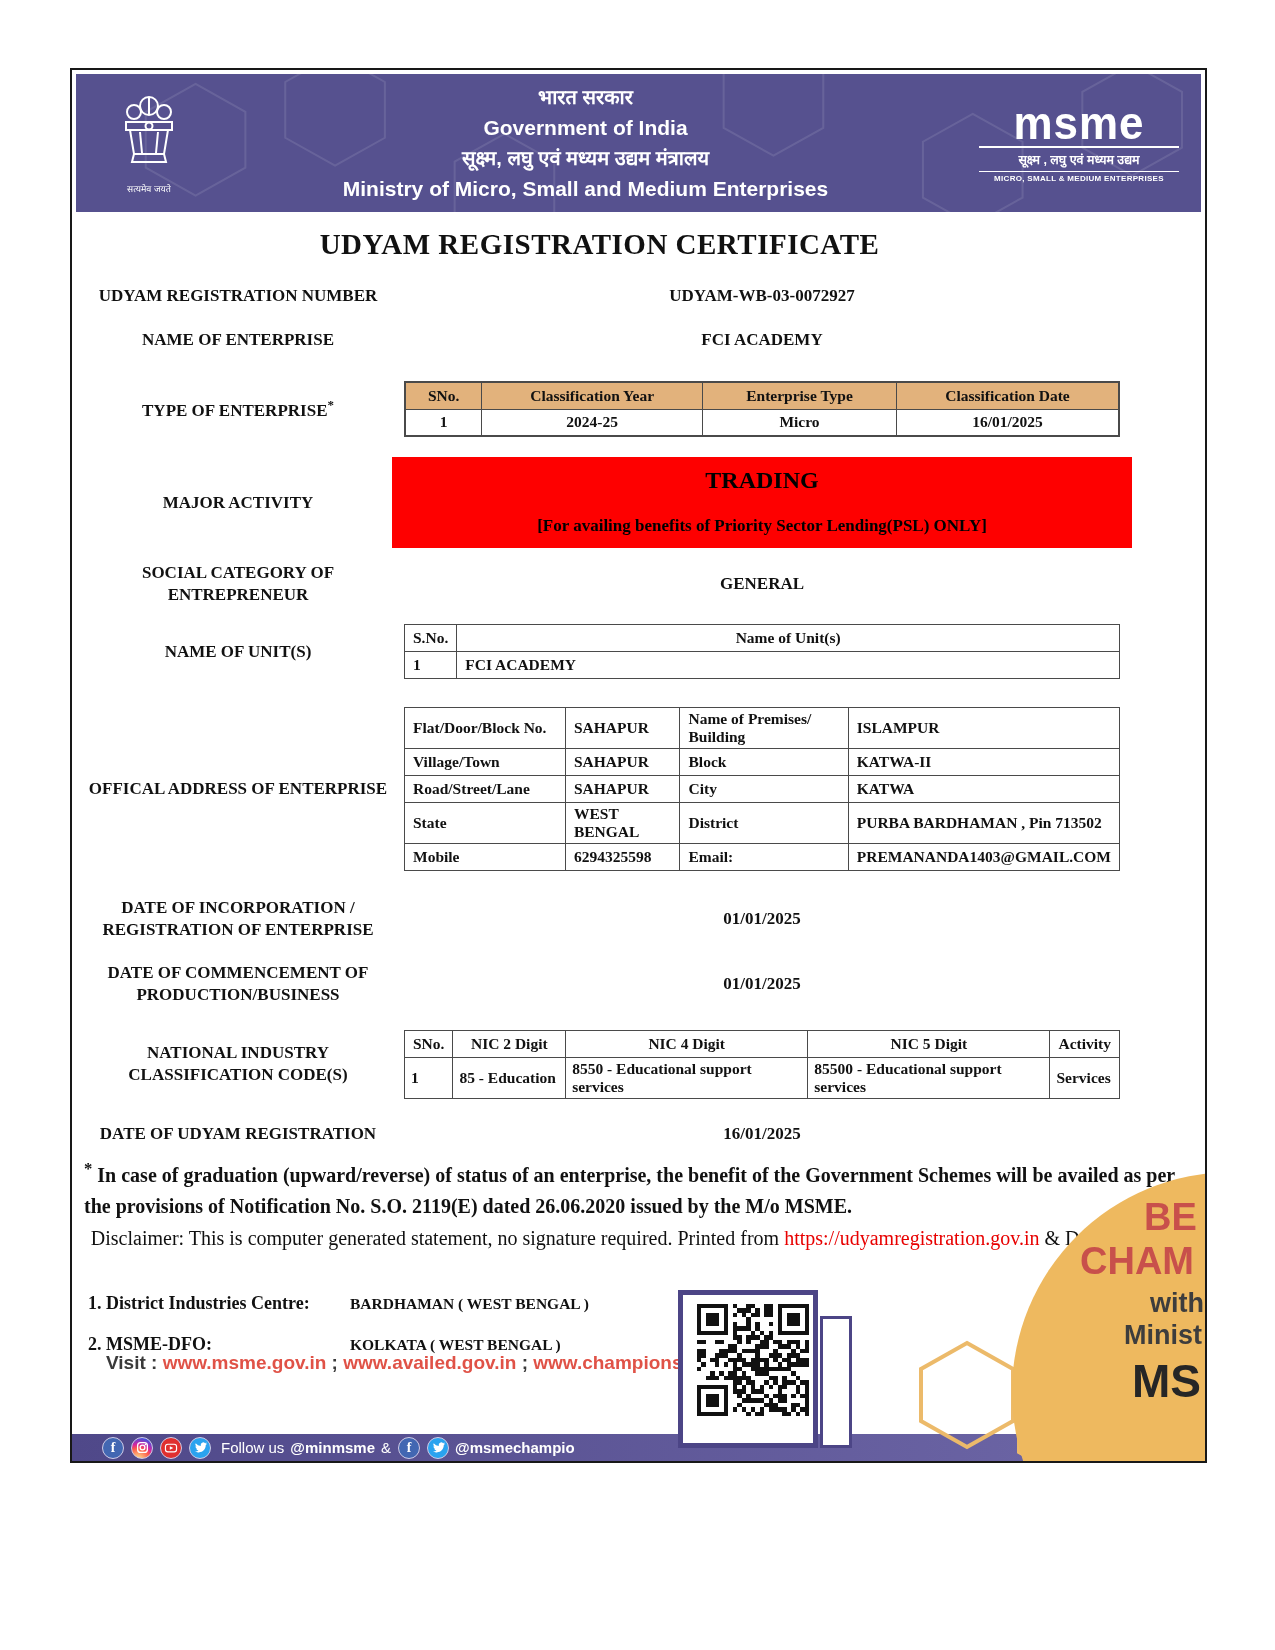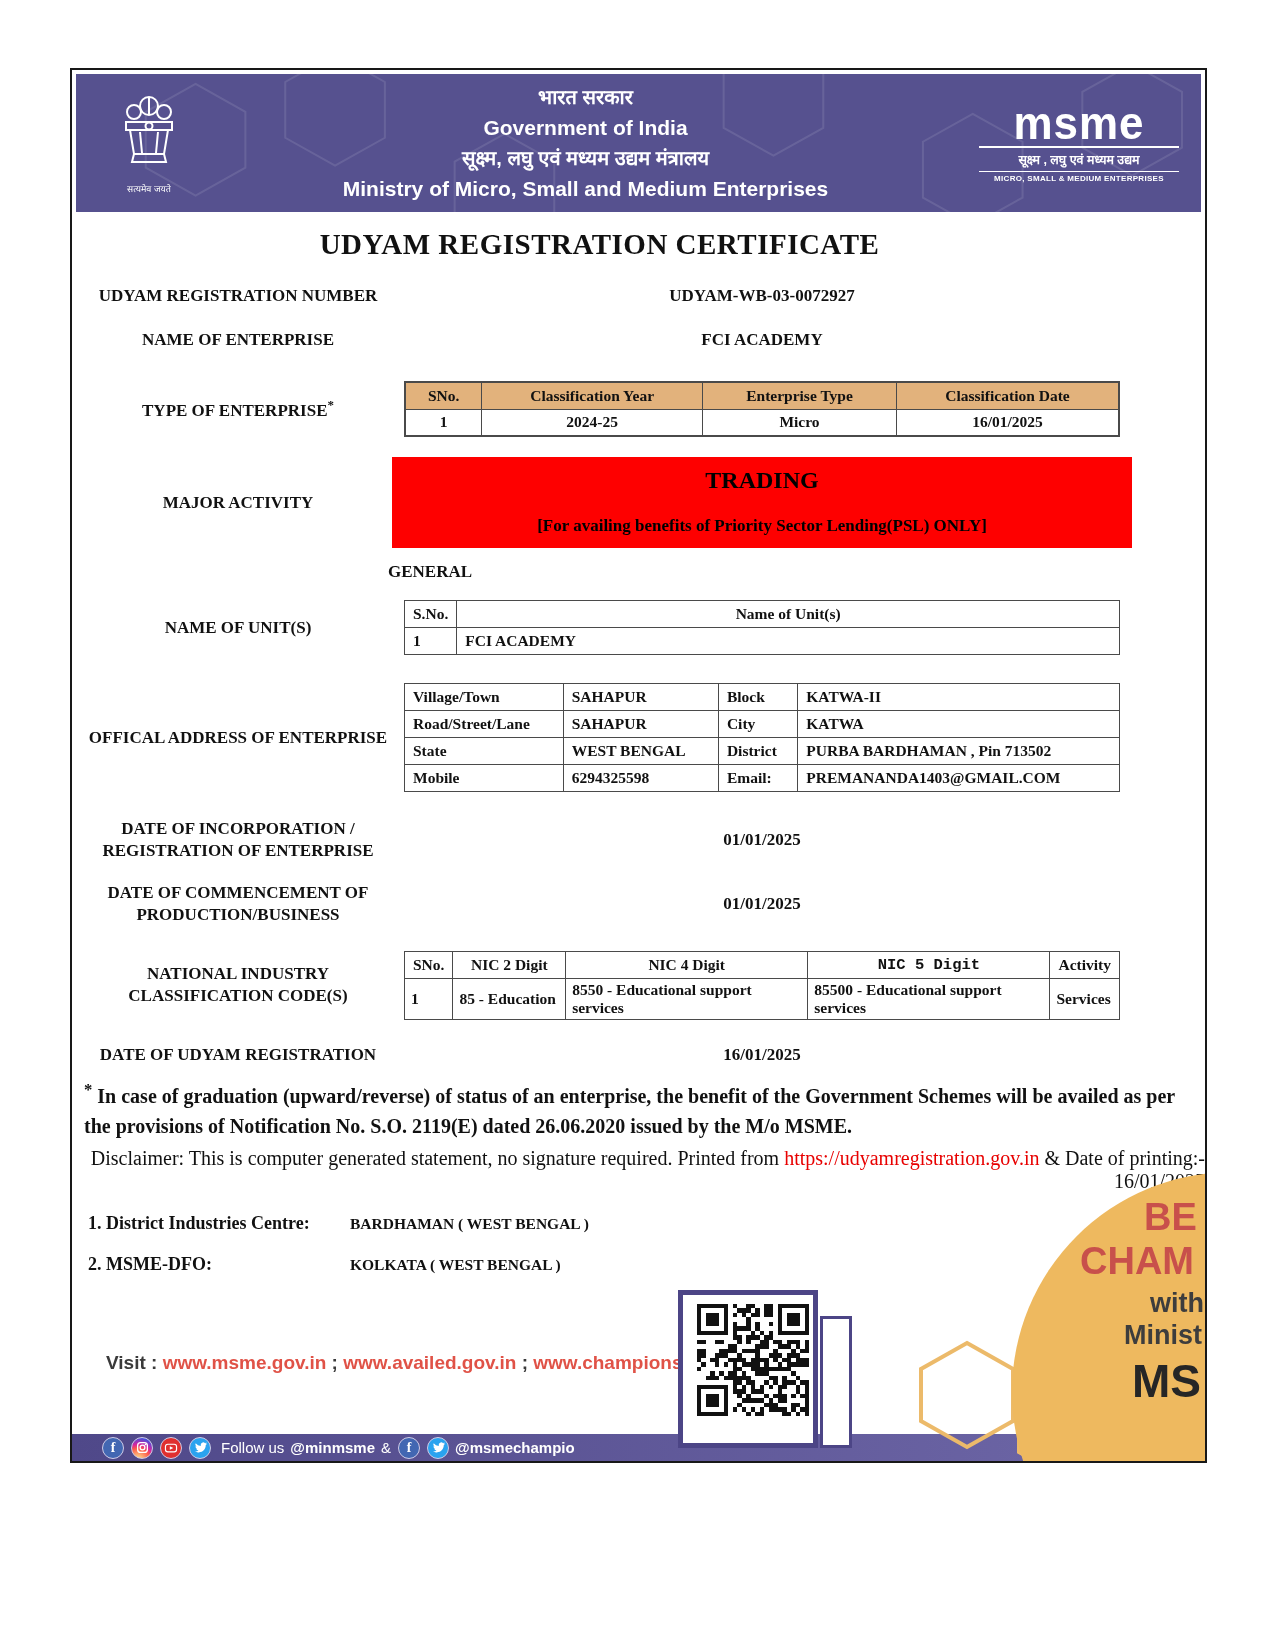--- a/index.html
+++ b/index.html
@@ -44,21 +44,21 @@
   .type-table table { border:2px solid #4a4a4a; }
   .type-table th { background:#e2b27c; text-align:center; }
   .type-table td { text-align:center; }
   .units-table th { text-align:center; }
   .units-table td { text-align:left; }
   .units-c0 { width:6%; }
   .addr-table td { text-align:left; }
   .addr-c0 { width:24.5%; } .addr-c1 { width:17.5%; } .addr-c2 { width:30%; } .addr-c3 { width:28%; }
   .nic-table th { text-align:center; }
   .nic-table td { text-align:left; padding:2px 6px; }
-  .nic-c0 { width:6%; } .nic-c1 { width:16%; } .nic-c2 { width:35%; } .nic-c3 { width:35%;font-family:Liberation Mono, monospace; } .nic-c4 { width:8%; }
+  .nic-c0 { width:6%; } .nic-c1 { width:16%; } .nic-c2 { width:35%; } .nic-c3 { width:35%; } .nic-c4 { width:8%; }
   .banner {
     width:740px; margin-left:-12px; background:#fe0000; color:#000000;
     text-align:center; padding:10px 6px 12px 6px;
   }
   .banner-main { font-size:24px; font-weight:bold; }
   .banner-note { font-size:17px; font-weight:bold; margin-top:22px; }
   .footnote { margin:11px 12px 0 12px; font-size:20px; font-weight:bold; line-height:1.55; }
   .disclaimer { margin-top:5px; text-align:right; font-size:20px; }
   .link-red { color:#e80000; text-decoration:none; }
   .assist-h { margin:16px 0 0 16px; font-size:18.5px; font-weight:bold; }
@@ -194,20 +194,21 @@
     <div class="lbl">MAJOR ACTIVITY</div>
     <div class="valblock">
       <div class="banner">
         <div class="banner-main">TRADING</div>
         <div class="banner-note">[For availing benefits of Priority Sector Lending(PSL) ONLY]</div>
       </div>
     </div>
   </div>
 
   <div class="frow" style="margin-top:14px;">
+    <div class="lbl">SOCIAL CATEGORY OF ENTREPRENEUR</div>
     <div class="val">GENERAL</div>
   </div>
 
   <div class="frow" style="margin-top:18px;">
     <div class="lbl">NAME OF UNIT(S)</div>
     <div class="valblock units-table">
       <table>
         <tbody>
             <tr>
           <th class="units-c0">S.No.</th>
@@ -220,20 +221,26 @@
       </tbody>
         </table>
     </div>
   </div>
 
   <div class="frow" style="margin-top:28px;">
     <div class="lbl">OFFICAL ADDRESS OF ENTERPRISE</div>
     <div class="valblock addr-table">
       <table>
         <tbody>
+            <tr>
+          <td class="addr-c0">Flat/Door/Block No.</td>
+          <td class="addr-c1">SAHAPUR</td>
+          <td class="addr-c2">Name of Premises/ Building</td>
+          <td class="addr-c3">ISLAMPUR</td>
+        </tr>
         <tr>
           <td>Village/Town</td>
           <td>SAHAPUR</td>
           <td>Block</td>
           <td>KATWA-II</td>
         </tr>
         <tr>
           <td>Road/Street/Lane</td>
           <td>SAHAPUR</td>
           <td>City</td>

